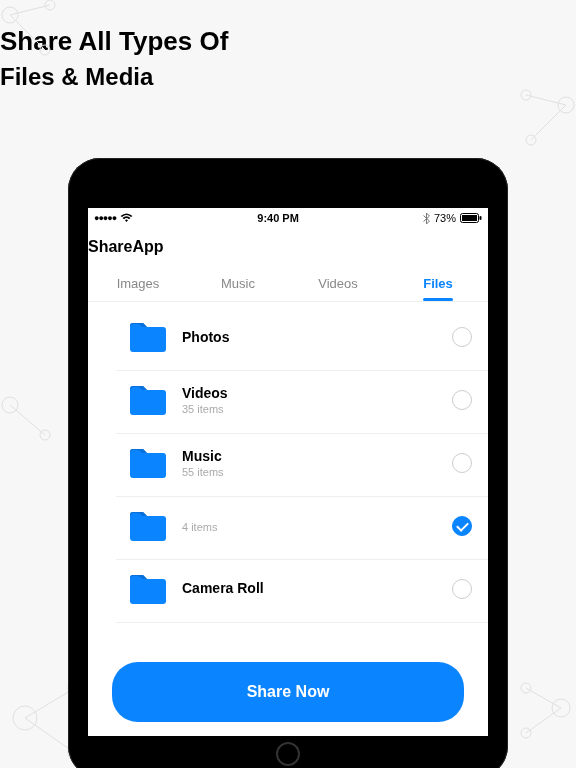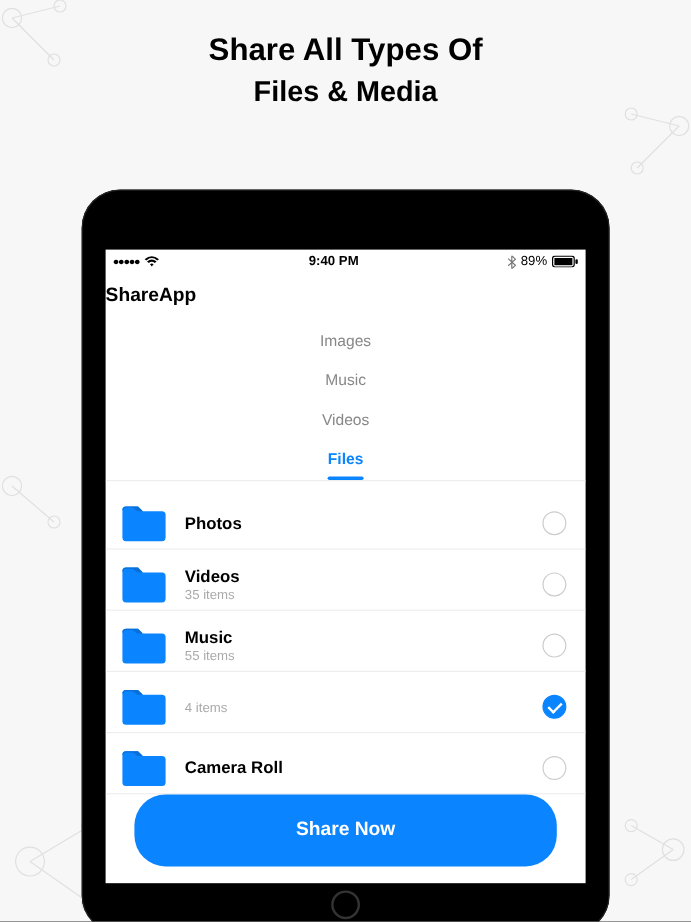--- a/index.html
+++ b/index.html
@@ -1,34 +1,34 @@
 <!DOCTYPE html>
 <html><head>
 <meta charset="utf-8">
 <style>
   * { margin: 0; padding: 0; box-sizing: border-box; font-family: -apple-system, BlinkMacSystemFont, "Segoe UI", Helvetica, Arial, sans-serif; }
   body { width: 576px; height: 768px; background: #f7f7f7; position: relative; overflow: hidden; }
   .bg-deco { position: absolute; inset: 0; pointer-events: none; }
   .bg-deco svg { position: absolute; stroke: #e0e0e0; fill: none; }
-  .headline { text-align: center; padding-top: 26px; }
+  .headline { text-align: left; padding-top: 26px; }
   .headline h1 { font-size: 26px; font-weight: 700; color: #000; }
   .headline h2 { font-size: 24px; font-weight: 700; color: #000; margin-top: 6px; }
   .device { position: absolute; left: 50%; bottom: -10px; transform: translateX(-50%); width: 440px; height: 620px; background: #000; border-radius: 32px; padding: 50px 20px 42px 20px; box-shadow: 0 0 0 1px #222 inset; }
   .home-btn { position: absolute; left: 50%; bottom: 12px; transform: translateX(-50%); width: 24px; height: 24px; border: 2px solid #333; border-radius: 50%; }
   .screen { width: 100%; height: 100%; background: #fff; overflow: hidden; position: relative; }
   .status-bar { height: 20px; display: flex; align-items: center; justify-content: space-between; padding: 0 6px; font-size: 11px; color: #000; }
   .status-left, .status-right { display: flex; align-items: center; gap: 4px; }
   .dots { letter-spacing: -1px; font-size: 9px; }
   .app-title { text-align: left; font-size: 16px; font-weight: 600; padding: 10px 0 12px; }
-  .tabs { display: flex; border-bottom: 1px solid #eee; flex-direction: column; }
+  .tabs { display: flex; border-bottom: 1px solid #eee; }
   .tab { flex: 1; text-align: center; font-size: 13px; color: #888; padding: 8px 0 10px; cursor: pointer; position: relative; }
   .tab.active { color: #0a84ff; font-weight: 700; }
   .tab.active::after { content: ""; position: absolute; bottom: 0; left: 50%; transform: translateX(-50%); width: 30px; height: 3px; background: #0a84ff; border-radius: 2px; }
   .list { }
-  .row { display: flex; align-items: center; padding: 12px 16px 4px 12px; border-bottom: 1px solid #eee; }
+  .row { display: flex; align-items: center; padding: 12px 16px 16px 12px; border-bottom: 1px solid #eee; margin-left: 28px; }
   .row:first-child { padding-top: 18px; }
   .folder-icon { width: 40px; height: 34px; margin-right: 14px; flex-shrink: 0; }
   .folder-icon svg { width: 100%; height: 100%; }
   .row-text { flex: 1; }
   .row-title { font-size: 14px; font-weight: 600; color: #000; }
   .row-sub { font-size: 11px; color: #aaa; margin-top: 2px; }
   .check { width: 20px; height: 20px; border-radius: 50%; border: 1px solid #ccc; flex-shrink: 0; display: flex; align-items: center; justify-content: center; }
   .check.on { background: #0a84ff; border-color: #0a84ff; }
   .check.on::after { content: ""; width: 5px; height: 9px; border: solid #fff; border-width: 0 2px 2px 0; transform: rotate(45deg); margin-top: -2px; }
   .share-btn { position: absolute; left: 24px; right: 24px; bottom: 14px; height: 60px; background: #0a84ff; color: #fff; border: none; border-radius: 26px; font-size: 16px; font-weight: 600; cursor: pointer; }
@@ -90,21 +90,21 @@
             </svg>
         </span>
       </div>
       <div style="font-weight:600">9:40 PM</div>
       <div class="status-right">
         <span class="bt-icon">
           <svg width="7" height="11" viewBox="0 0 7 11">
               <path d="M3.5 0 L3.5 11 L6.5 8 L0.5 2.5 M3.5 0 L6.5 3 L0.5 8.5" stroke="#777" stroke-width="1" fill="none"></path>
             </svg>
         </span>
-        <span>89%</span>
+        <span>73%</span>
         <span class="bat-icon">
           <svg width="22" height="10" viewBox="0 0 22 10">
               <rect x="0.5" y="0.5" width="18" height="9" rx="2" stroke="#000" fill="none"></rect>
               <rect x="2" y="2" width="15" height="6" fill="#000"></rect>
               <rect x="19.5" y="3" width="2" height="4" rx="1" fill="#000"></rect>
             </svg>
         </span>
       </div>
     </div>
 

